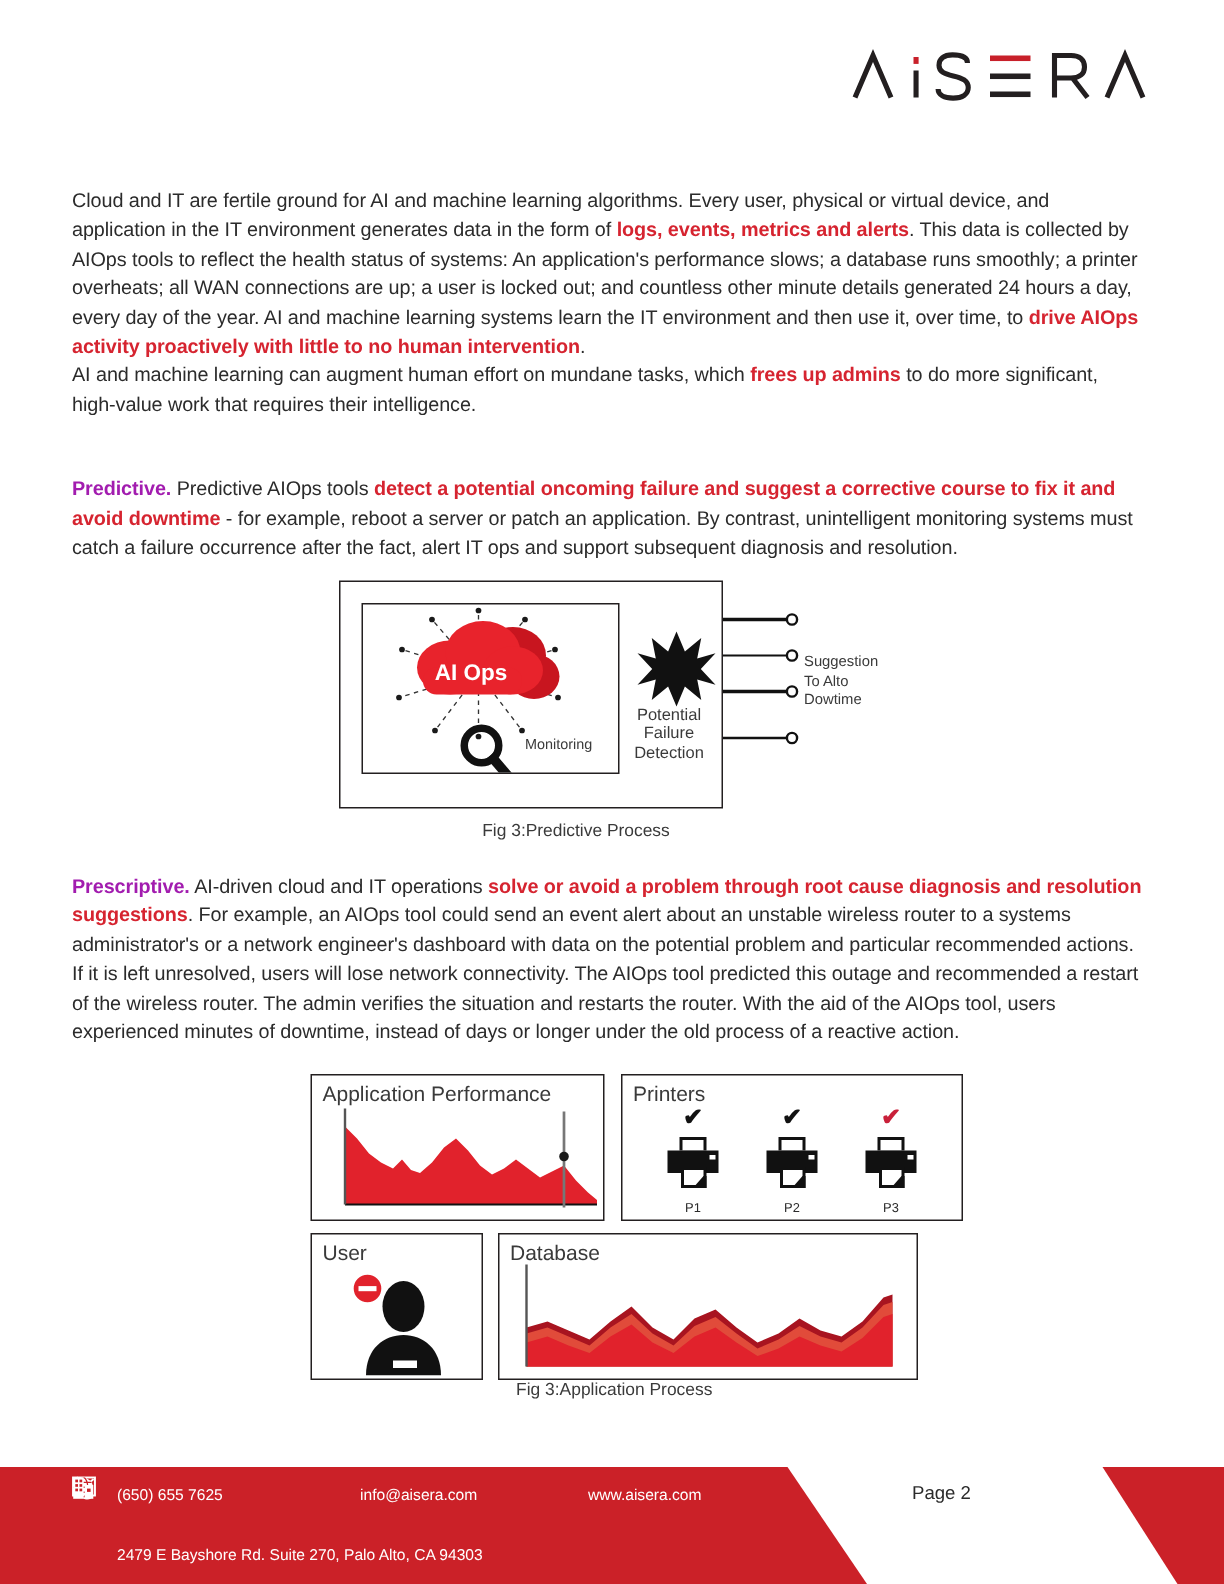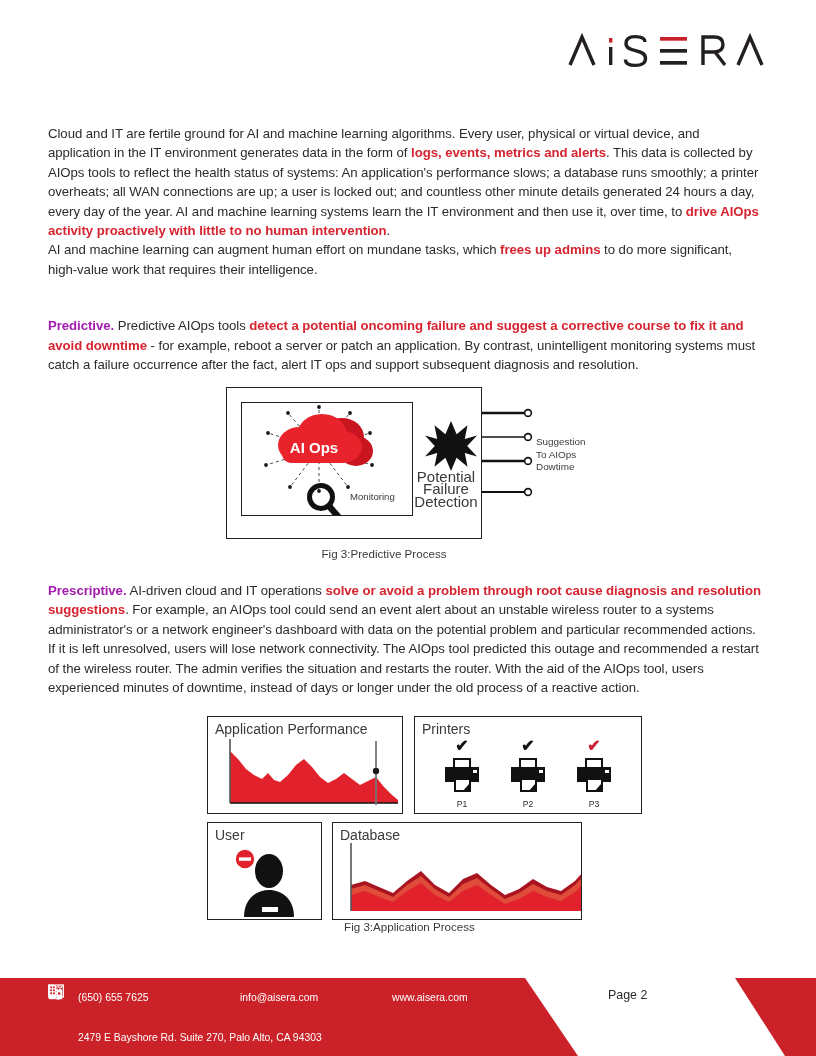--- a/index.html
+++ b/index.html
@@ -85,21 +85,21 @@
   }
   .magnifier { position: absolute; left: 62px; top: 78px; }
 
   .burst { position: absolute; left: 197px; top: 32px; }
   .burst-label {
     position: absolute;
     left: 186px;
     top: 83px;
     width: 66px;
     text-align: center;
-    font-size: 15px;
+    font-size: 11px;
     line-height: 12.4px;
     color: #3a3a3a;
   }
   .connectors { position: absolute; left: 0; top: 0; }
   .sugg-label {
     position: absolute;
     left: 536px;
     top: 49px;
     font-size: 9.9px;
     line-height: 12.6px;
@@ -140,21 +140,21 @@
     position: absolute;
     left: 7px; top: 4px;
     font-size: 14px;
     color: #3a3a3a;
     z-index: 3;
     white-space: nowrap;
   }
   .p-appperf { left: 0;   top: 0;   width: 196px; height: 98px; }
   .p-printers{ left: 207px; top: 0; width: 228px; height: 98px; }
   .p-user    { left: 0;   top: 106px; width: 115px; height: 98px; }
-  .p-db      { left: 125px; top: 106px; width: 250px; height: 98px; text-align: right; }
+  .p-db      { left: 125px; top: 106px; width: 280px; height: 98px; text-align: right; }
 
   .printers-row {
     position: absolute;
     left: 0; right: 0; top: 22px;
     display: flex;
     justify-content: space-around;
     align-items: flex-end;
     padding: 0 14px;
   }
   .printer-cell { text-align: center; width: 54px; }
@@ -290,21 +290,21 @@
     </svg>
     <div class="burst-label">
       <div>Potential</div>
       <div>Failure</div>
       <div>Detection</div>
     </div>
   </div>
 
   <div class="sugg-label">
     <div>Suggestion</div>
-    <div>To AIOps</div>
+    <div>To Alto</div>
     <div>Dowtime</div>
   </div>
 
   <div class="fig-cap fig1-cap">Fig 3:Predictive Process</div>
 </div>
 
 <div class="content2">
   <p class="para"><span class="lead">Prescriptive.</span><span> AI-driven cloud and IT operations </span><span class="hl">solve or avoid a problem through root cause diagnosis and resolution suggestions</span><span>. For example, an AIOps tool could send an event alert about an unstable wireless router to a systems administrator's or a network engineer's dashboard with data on the potential problem and particular recommended actions. If it is left unresolved, users will lose network connectivity. The AIOps tool predicted this outage and recommended a restart of the wireless router. The admin verifies the situation and restarts the router. With the aid of the AIOps tool, users experienced minutes of downtime, instead of days or longer under the old process of a reactive action.</span></p>
 </div>
 

